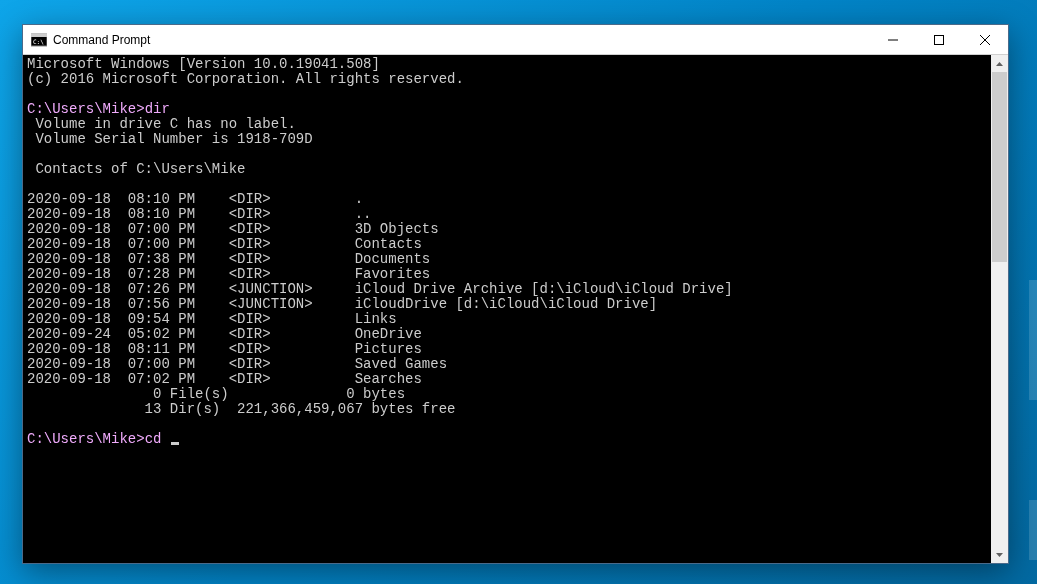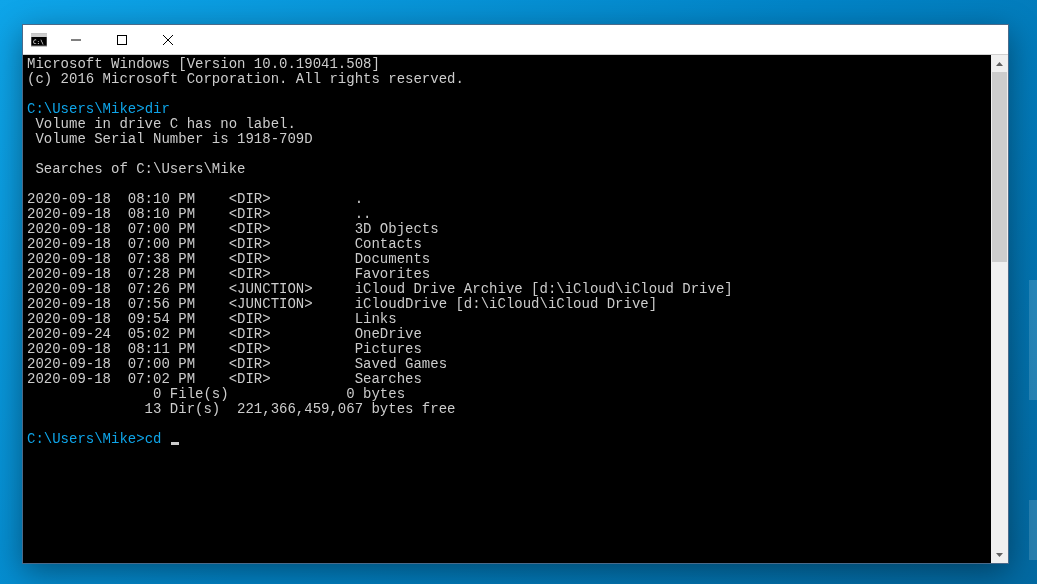--- a/index.html
+++ b/index.html
@@ -107,40 +107,41 @@
     .cursor {
       display: inline-block;
       width: 8px;
       height: 3px;
       background: #ccc;
       vertical-align: baseline;
       margin-left: 1px;
       position: relative;
       top: 2px;
     }
-    .prompt-line { color: #0ea5e9; }
+    .prompt-line { color: #f0abfc; }
     
     .edge-accent { position: absolute; right: 0; width: 8px; background: rgba(255,255,255,0.15); }
   </style>
 </head>
 <body>
 
 <div class="edge-accent" style="top:280px;height:120px;"></div>
 <div class="edge-accent" style="top:500px;height:60px;"></div>
 
 <div class="window">
 
   <div class="titlebar">
     <div class="titlebar-icon">
       <svg width="16" height="16" viewBox="0 0 16 16">
         <rect x="0" y="2" width="16" height="12" fill="#000" stroke="#888" stroke-width="1"></rect>
         <rect x="0" y="2" width="16" height="3" fill="#ccc"></rect>
         <text x="2" y="12" font-size="6" fill="#fff" font-family="monospace">C:\</text>
       </svg>
     </div>
+    <div class="titlebar-title">Command Prompt</div>
     <div class="titlebar-buttons">
       <div class="titlebar-btn">
         <svg width="10" height="10" viewBox="0 0 10 10">
             <line x1="0" y1="5" x2="10" y2="5" stroke="#000" stroke-width="1"></line>
           </svg>
       </div>
       <div class="titlebar-btn">
         <svg width="10" height="10" viewBox="0 0 10 10">
             <rect x="0.5" y="0.5" width="9" height="9" fill="none" stroke="#000" stroke-width="1"></rect>
           </svg>
@@ -155,21 +156,21 @@
   </div>
 
   <div class="terminal-body">
     <div class="terminal-content"><span>Microsoft Windows [Version 10.0.19041.508]</span>
 <span>(c) 2016 Microsoft Corporation. All rights reserved.</span>
 
 <span class="prompt-line"><span>C:\Users\Mike&gt;</span><span>dir</span></span>
 <span> Volume in drive C has no label.</span>
 <span> Volume Serial Number is 1918-709D</span>
 
-<span> Searches of C:\Users\Mike</span>
+<span> Contacts of C:\Users\Mike</span>
 
 <span id="dir-listing">2020-09-18  08:10 PM    &lt;DIR&gt;          .
 2020-09-18  08:10 PM    &lt;DIR&gt;          ..
 2020-09-18  07:00 PM    &lt;DIR&gt;          3D Objects
 2020-09-18  07:00 PM    &lt;DIR&gt;          Contacts
 2020-09-18  07:38 PM    &lt;DIR&gt;          Documents
 2020-09-18  07:28 PM    &lt;DIR&gt;          Favorites
 2020-09-18  07:26 PM    &lt;JUNCTION&gt;     iCloud Drive Archive [d:\iCloud\iCloud Drive]
 2020-09-18  07:56 PM    &lt;JUNCTION&gt;     iCloudDrive [d:\iCloud\iCloud Drive]
 2020-09-18  09:54 PM    &lt;DIR&gt;          Links

